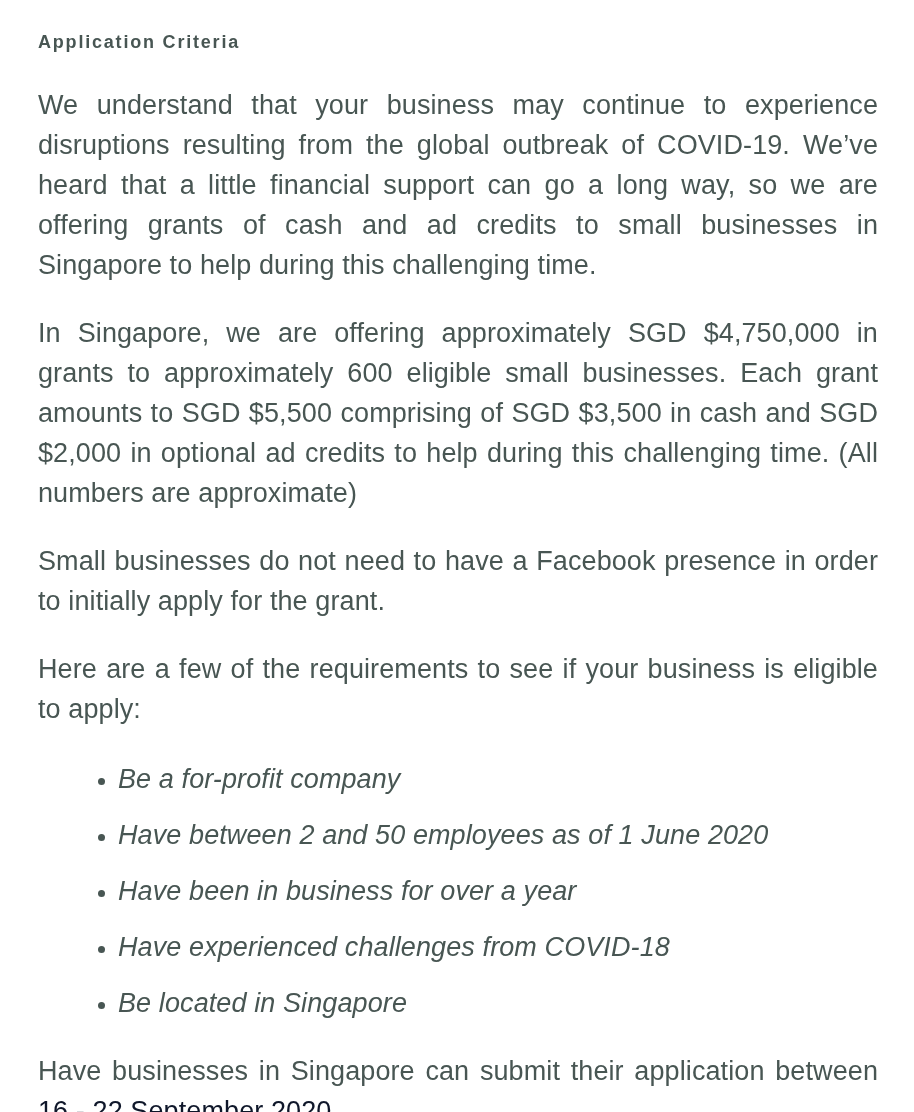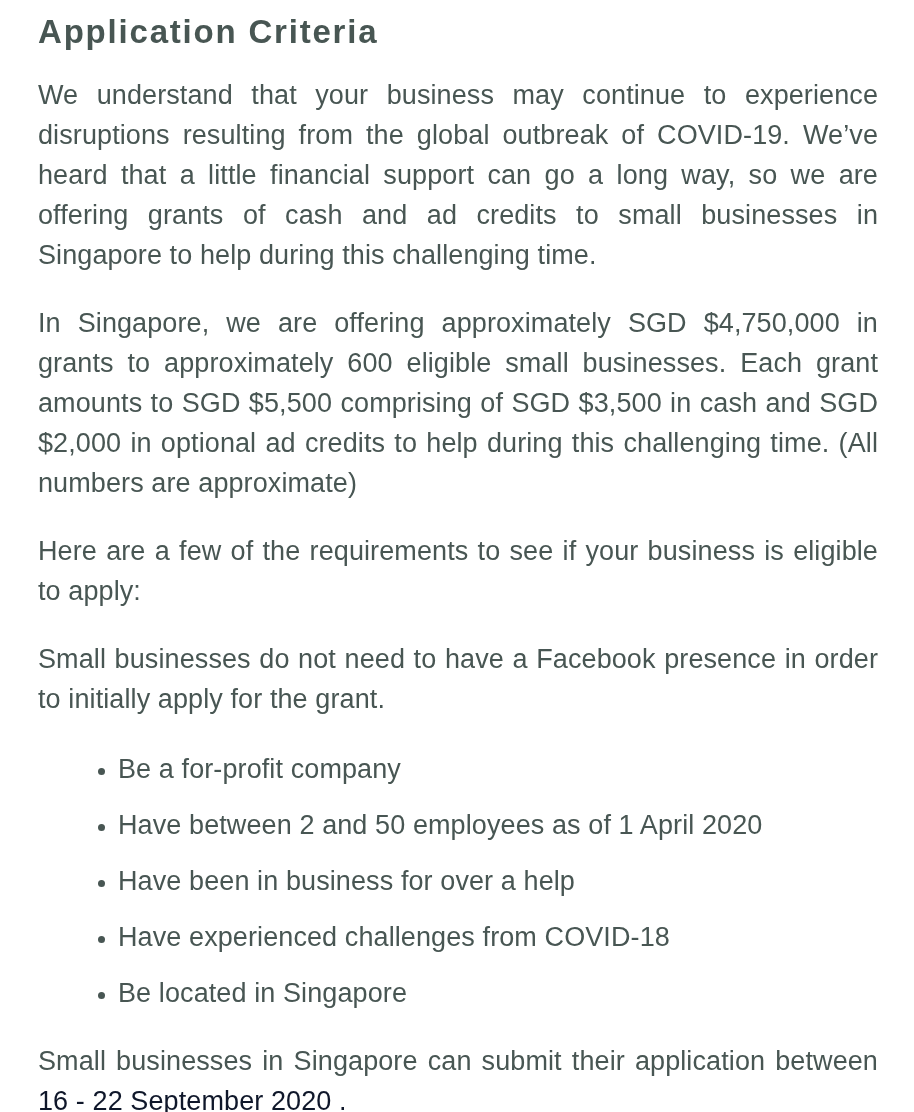--- a/index.html
+++ b/index.html
@@ -11,38 +11,39 @@
     width: 914px;
     height: 1112px;
     font-family: "Liberation Sans", sans-serif;
     color: #485653;
     overflow: hidden;
   }
   .section {
     padding: 12px 36px 0 38px;
   }
   .section-heading {
-    font-size: 33px;
+    font-size: 18px;
     line-height: 30px;
     font-weight: bold;
     letter-spacing: 1.8px;
-    margin: 5px 0 16px 0;
+    margin: 15px 0 16px 0;
     color: #485653;
   }
   p.body-paragraph {
     font-size: 27px;
     line-height: 40px;
     text-align: justify;
     margin: 28px 0;
     letter-spacing: 0.1px;
   }
   ul.eligibility-list {
     margin: 30px 0 26px 0;
     padding-left: 80px;
     list-style: disc outside;
+    font-style: italic;
   }
   ul.eligibility-list li {
     font-size: 27px;
     line-height: 40px;
     margin-bottom: 16px;
     text-align: left;
     letter-spacing: 0.1px;
   }
   ul.eligibility-list li::marker {
     font-size: 22px;
@@ -60,27 +61,27 @@
 <body>
 
 <div class="section">
 
   <h2 class="section-heading">Application Criteria</h2>
 
   <p class="body-paragraph">We understand that your business may continue to experience disruptions resulting from the global outbreak of COVID-19. We’ve heard that a little financial support can go a long way, so we are offering grants of cash and ad credits to small businesses in Singapore to help during this challenging time.</p>
 
   <p class="body-paragraph">In Singapore, we are offering approximately SGD $4,750,000 in grants to approximately 600 eligible small businesses. Each grant amounts to SGD $5,500 comprising of SGD $3,500 in cash and SGD $2,000 in optional ad credits to help during this challenging time. (All numbers are approximate)</p>
 
+  <p class="body-paragraph">Small businesses do not need to have a Facebook presence in order to initially apply for the grant.</p>
+
   <p class="body-paragraph">Here are a few of the requirements to see if your business is eligible to apply:</p>
-
-  <p class="body-paragraph">Small businesses do not need to have a Facebook presence in order to initially apply for the grant.</p>
 
   <ul class="eligibility-list">
     <li>Be a for-profit company</li>
-    <li>Have between 2 and 50 employees as of 1 April 2020</li>
-    <li>Have been in business for over a help</li>
+    <li>Have between 2 and 50 employees as of 1 June 2020</li>
+    <li>Have been in business for over a year</li>
     <li>Have experienced challenges from COVID-18</li>
     <li>Be located in Singapore</li>
   </ul>
 
-  <p class="body-paragraph"><span>Small businesses in Singapore can submit their application between </span><span class="submission-dates">16 - 22 September 2020 .</span></p>
+  <p class="body-paragraph"><span>Have businesses in Singapore can submit their application between </span><span class="submission-dates">16 - 22 September 2020 .</span></p>
 
 </div>
 
 </body></html>

